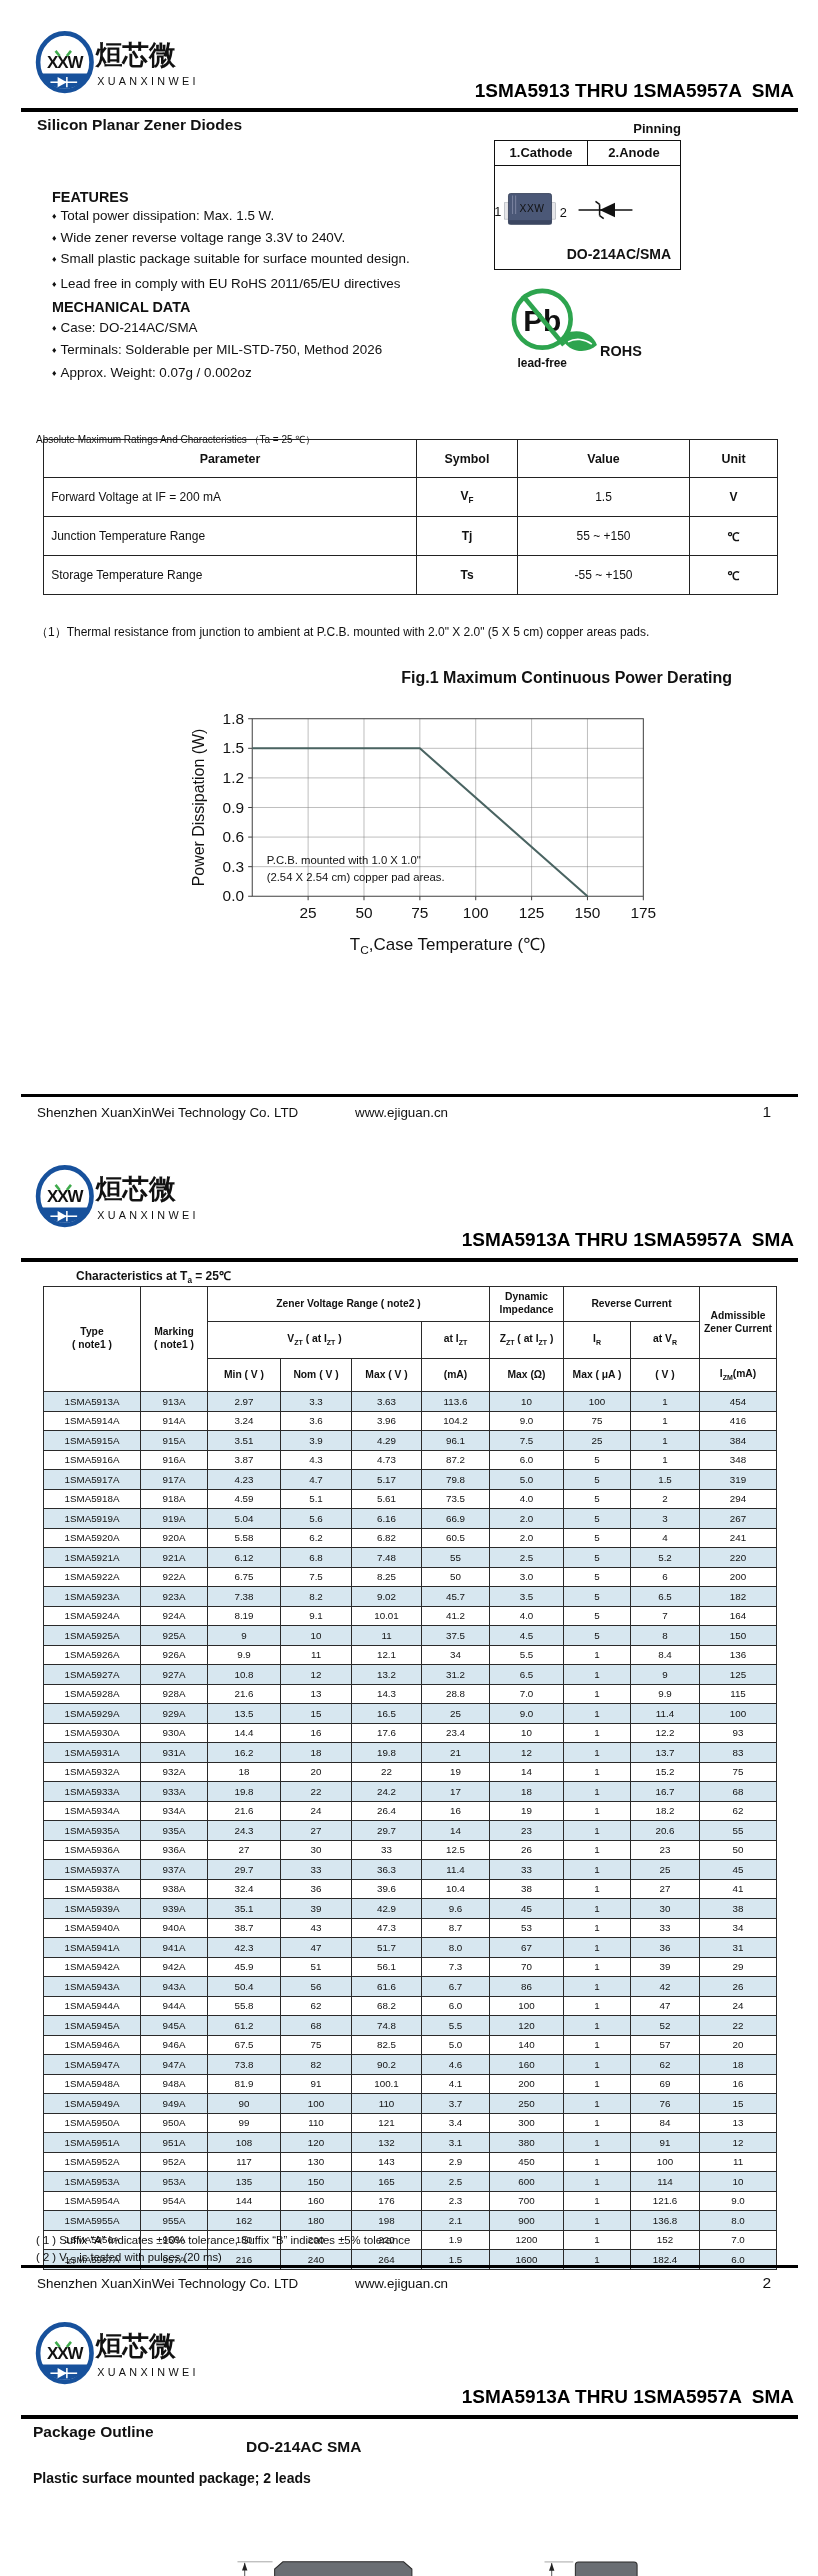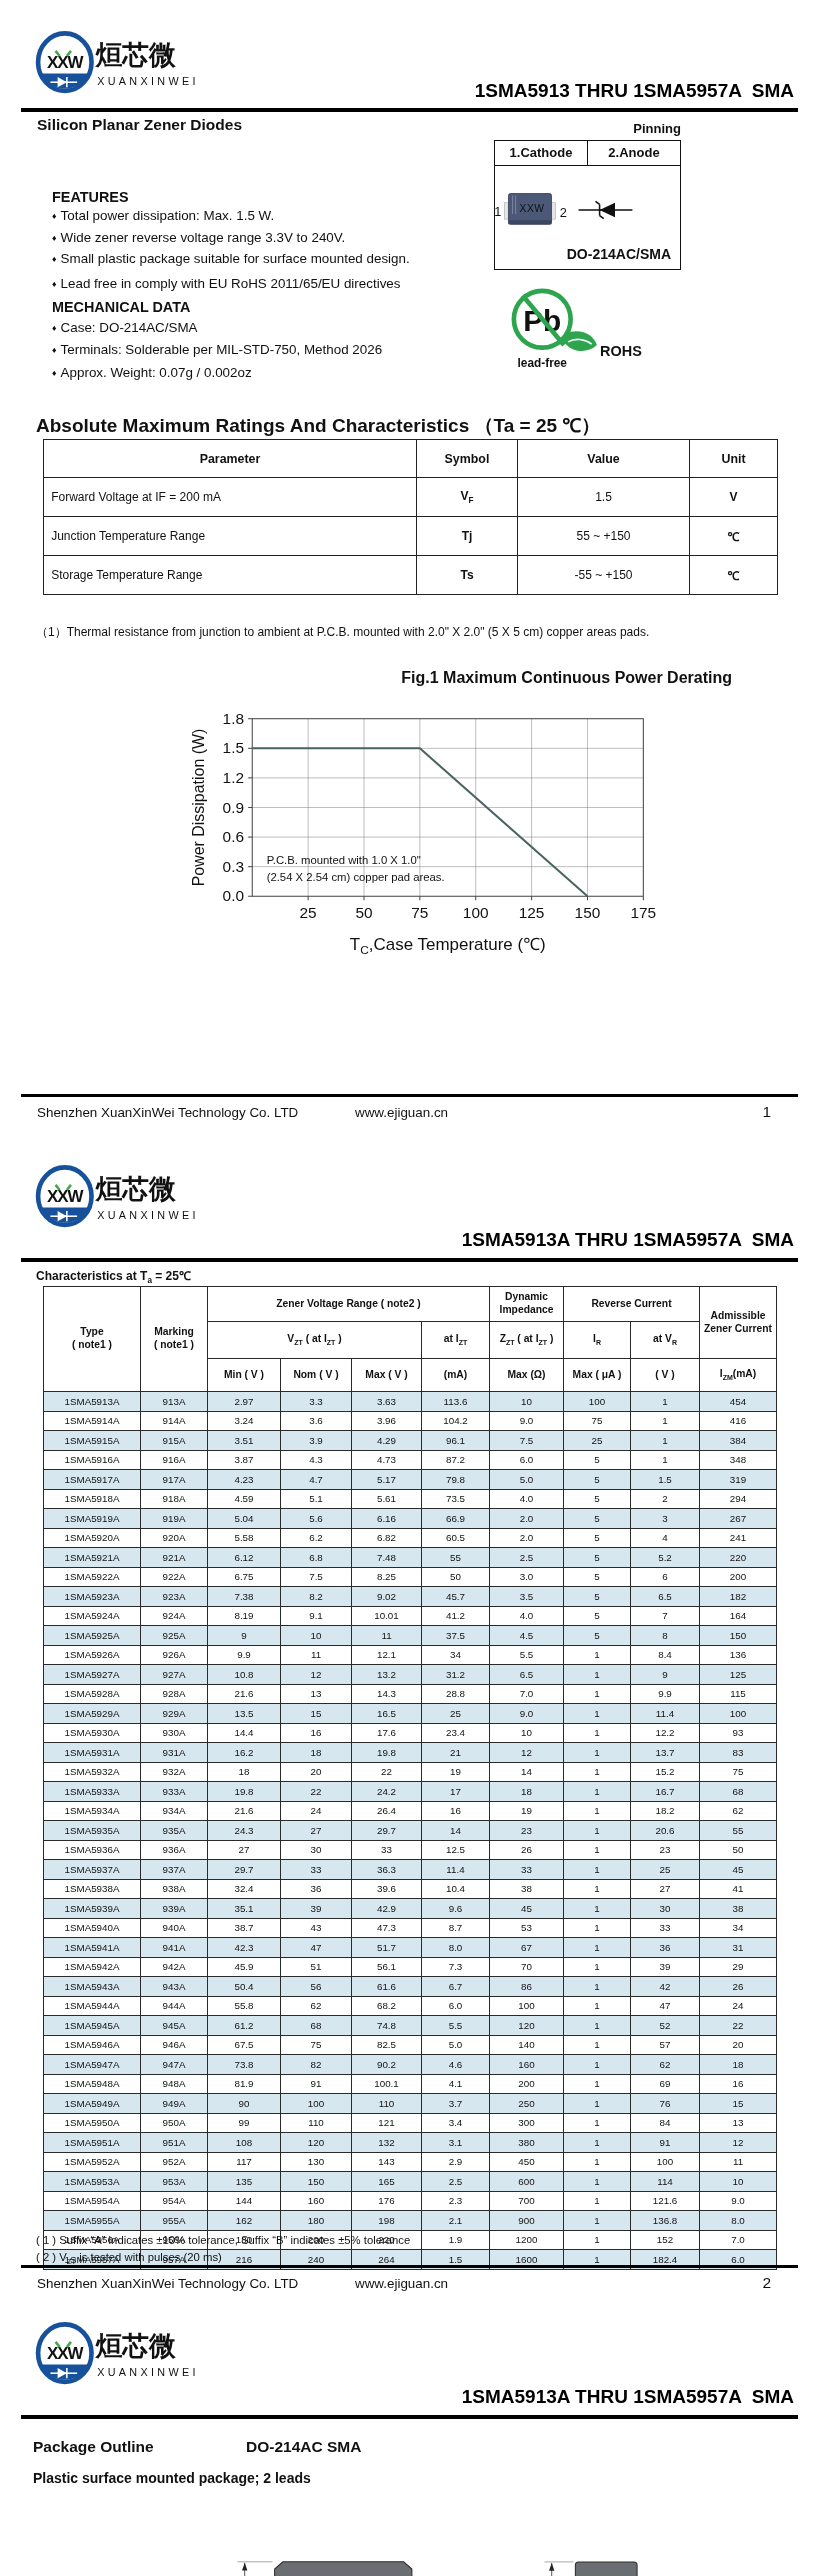--- a/index.html
+++ b/index.html
@@ -128,21 +128,21 @@
   <svg class="abs" style="left:502px;top:284px;" width="160" height="87" viewBox="0 0 310 168">
     <circle cx="78" cy="68" r="55" fill="none" stroke="#2da44e" stroke-width="9"></circle>
     <text x="78" y="90" text-anchor="middle" font-size="58" font-weight="bold" fill="#111">Pb</text>
     <line x1="40" y1="22" x2="120" y2="118" stroke="#2da44e" stroke-width="9"></line>
     <path d="M120,96 C152,84 176,96 184,118 C164,136 134,132 120,112 Z" fill="#2da44e"></path>
     <path d="M128,112 C142,104 160,106 174,116" fill="none" stroke="#fff" stroke-width="3"></path>
     <text x="190" y="140" font-size="28" font-weight="bold" fill="#2da44e">ROHS</text>
     <text x="78" y="160" text-anchor="middle" font-size="23" font-weight="bold" fill="#111">lead-free</text>
   </svg>
 
-  <div class="abs" style="left:36px;top:412px;font-weight:bold;font-size:19px;">Absolute Maximum Ratings And Characteristics （Ta = 25 ℃）</div>
+  <div class="abs" style="left:36px;top:432px;font-weight:normal;font-size:10px;">Absolute Maximum Ratings And Characteristics （Ta = 25 ℃）</div>
   <table class="abs-table">
     <colgroup>
         <col style="width:373px">
         <col style="width:101px">
         <col style="width:172px">
         <col style="width:88px">
       </colgroup>
     <thead>
       <tr>
         <th>Parameter</th>
@@ -239,21 +239,21 @@
       <polygon points="44,91 44,111 62,101" fill="#fff"></polygon>
       <line x1="62" y1="91" x2="62" y2="111" stroke="#fff" stroke-width="3"></line>
       <polyline points="40,40 48,50" stroke="#3faa4c" stroke-width="5" fill="none"></polyline>
       <polyline points="70,40 62,50" stroke="#3faa4c" stroke-width="5" fill="none"></polyline>
       <text x="118" y="66" font-size="52" font-weight="bold" fill="#0d0d0d">烜芯微</text>
       <text x="121" y="106" font-size="21" letter-spacing="6.5" fill="#0d0d0d">XUANXINWEI</text>
     </svg>
   </div>
   <div class="doc-title" style="top:72px;">1SMA5913A THRU 1SMA5957A  SMA</div>
   <div class="rule" style="top:101px;"></div>
-  <div class="char-label" style="top:110px;">Characteristics at T<sub>a</sub> = 25℃</div>
+  <div class="char-label" style="top:110px;margin-left:40px;">Characteristics at T<sub>a</sub> = 25℃</div>
 
   <table class="char-table">
     <colgroup>
       <col style="width:97px">
         <col style="width:67px">
         <col style="width:73px">
         <col style="width:71px">
         <col style="width:70px">
       <col style="width:68px">
         <col style="width:74px">
@@ -852,21 +852,21 @@
       <line x1="62" y1="91" x2="62" y2="111" stroke="#fff" stroke-width="3"></line>
       <polyline points="40,40 48,50" stroke="#3faa4c" stroke-width="5" fill="none"></polyline>
       <polyline points="70,40 62,50" stroke="#3faa4c" stroke-width="5" fill="none"></polyline>
       <text x="118" y="66" font-size="52" font-weight="bold" fill="#0d0d0d">烜芯微</text>
       <text x="121" y="106" font-size="21" letter-spacing="6.5" fill="#0d0d0d">XUANXINWEI</text>
     </svg>
   </div>
   <div class="doc-title" style="top:72px;">1SMA5913A THRU 1SMA5957A  SMA</div>
   <div class="rule" style="top:101px;"></div>
 
-  <div class="abs pkg-head" style="left:33px;top:124px;">Package Outline</div>
+  <div class="abs pkg-head" style="left:33px;top:109px;">Package Outline</div>
   <div class="abs pkg-head" style="left:246px;top:124px;">DO-214AC SMA</div>
   <div class="abs pkg-sub" style="left:33px;top:156px;">Plastic surface mounted package; 2 leads</div>
 
   <svg class="abs" style="left:222px;top:222px;" width="258" height="129" viewBox="0 0 500 250">
     <polygon points="118,50 352,50 368,64 368,140 102,140 102,64" fill="#6a6e73" stroke="#2b2b2b" stroke-width="2"></polygon>
     <path d="M102,94 L84,94 Q72,94 72,106 L72,134 Q72,146 86,146 L102,146 L102,138 L88,138 Q82,138 82,132 L82,108 Q82,102 88,102 L102,102 Z" fill="#d9d9d9" stroke="#555" stroke-width="1.5"></path>
     <path d="M368,94 L386,94 Q398,94 398,106 L398,134 Q398,146 384,146 L368,146 L368,138 L382,138 Q388,138 388,132 L388,108 Q388,102 382,102 L368,102 Z" fill="#d9d9d9" stroke="#555" stroke-width="1.5"></path>
     <line x1="98" y1="50" x2="30" y2="50" stroke="#555" stroke-width="1"></line>
     <line x1="98" y1="146" x2="30" y2="146" stroke="#555" stroke-width="1"></line>
     <line x1="44" y1="52" x2="44" y2="144" stroke="#222" stroke-width="1.5" marker-start="url(#mB)" marker-end="url(#mA)"></line>

